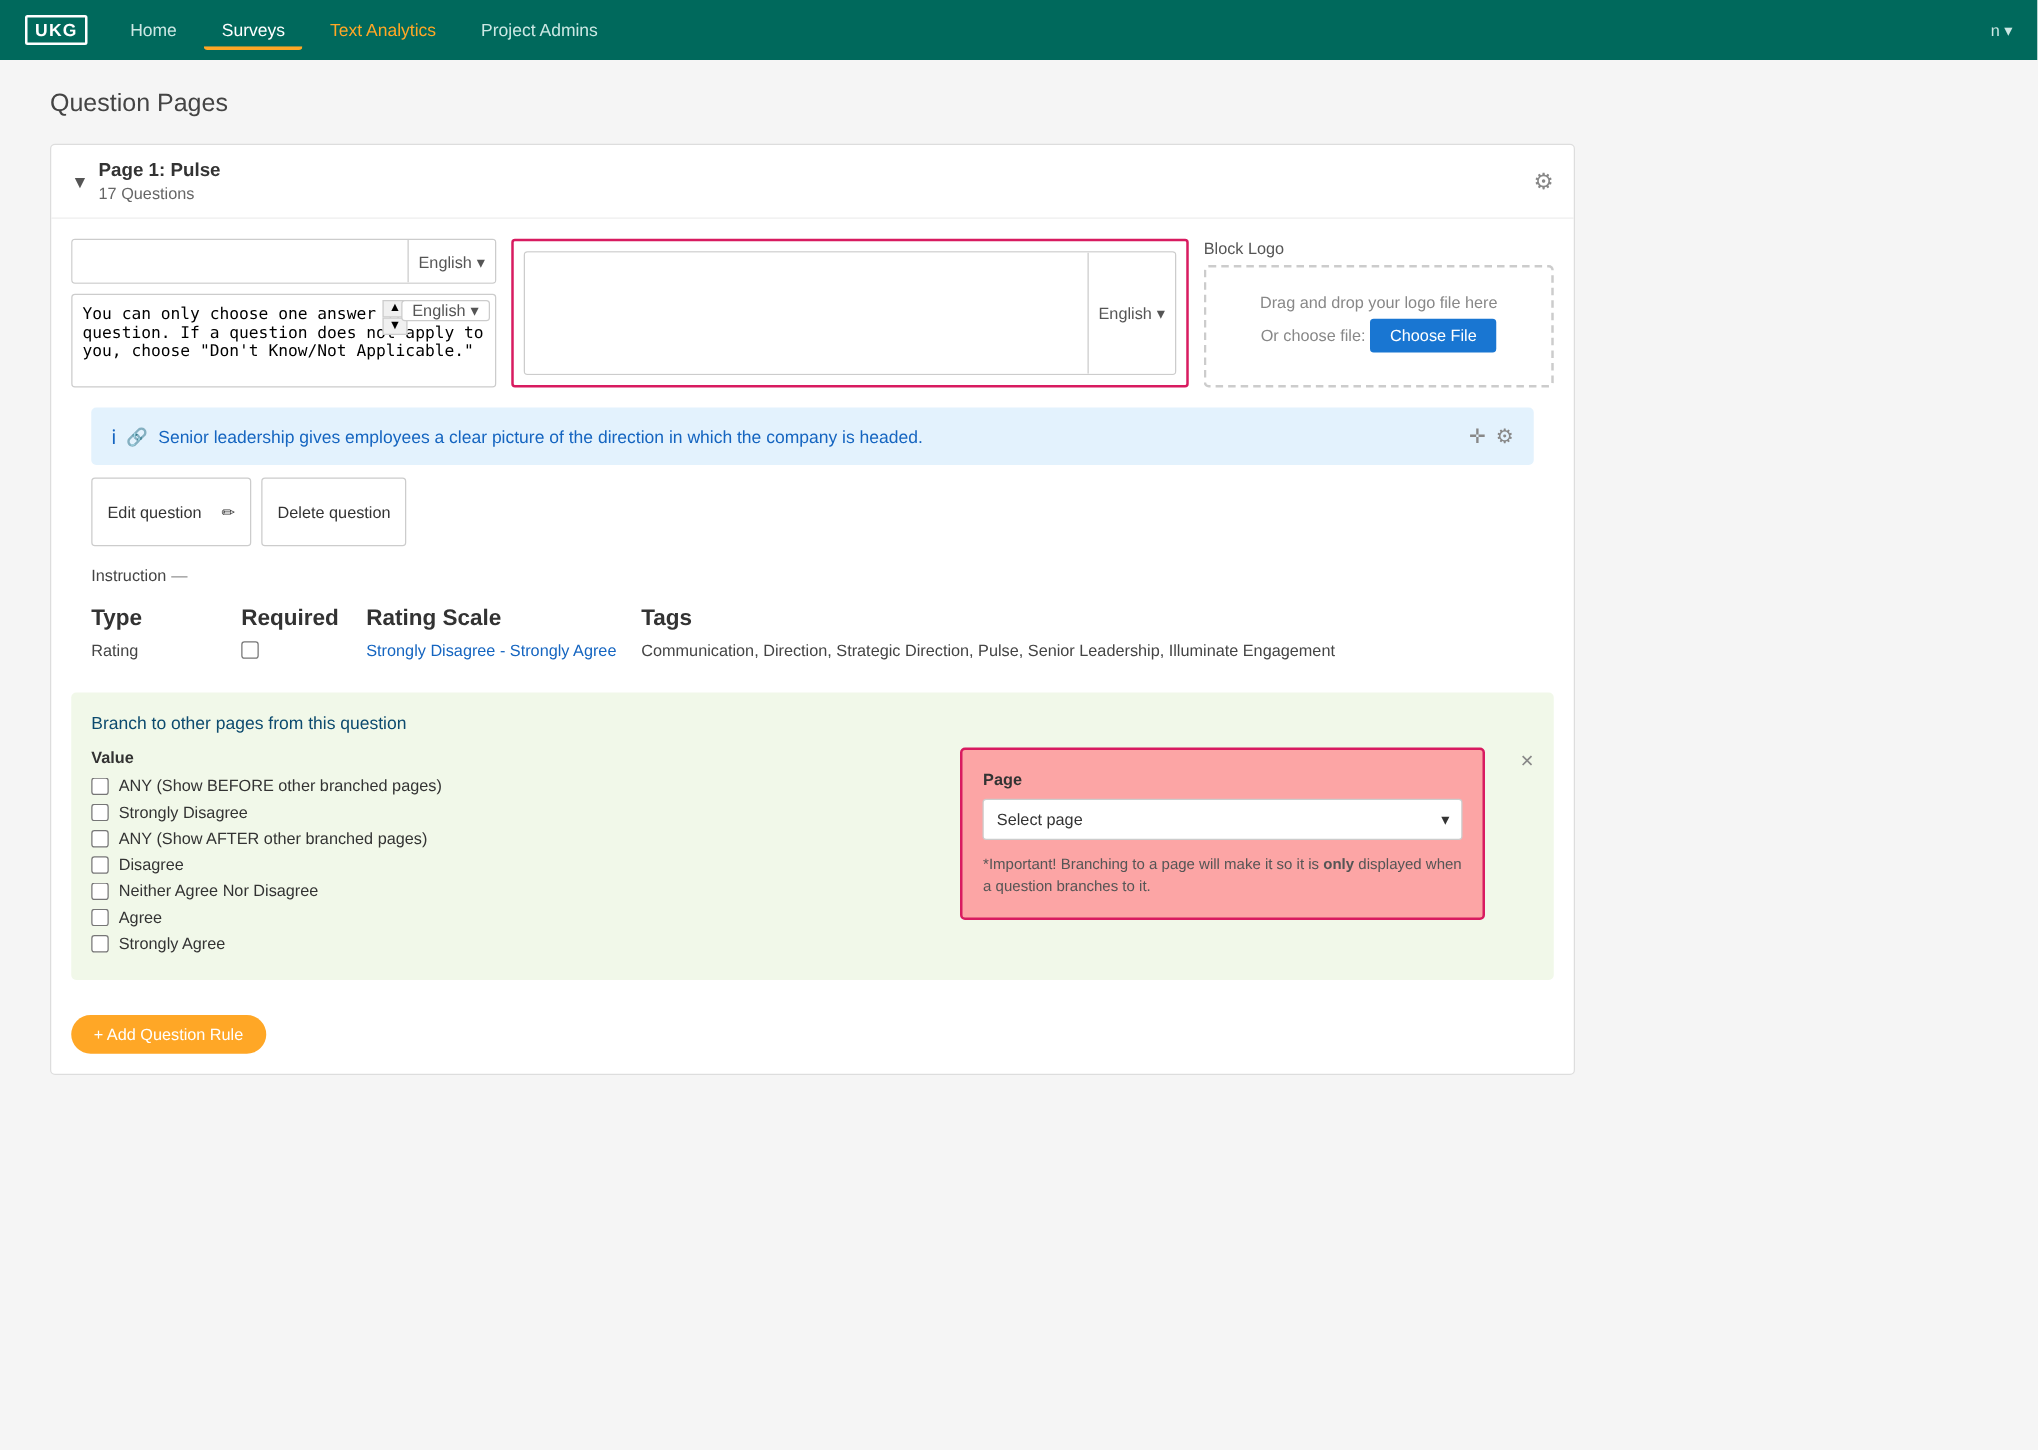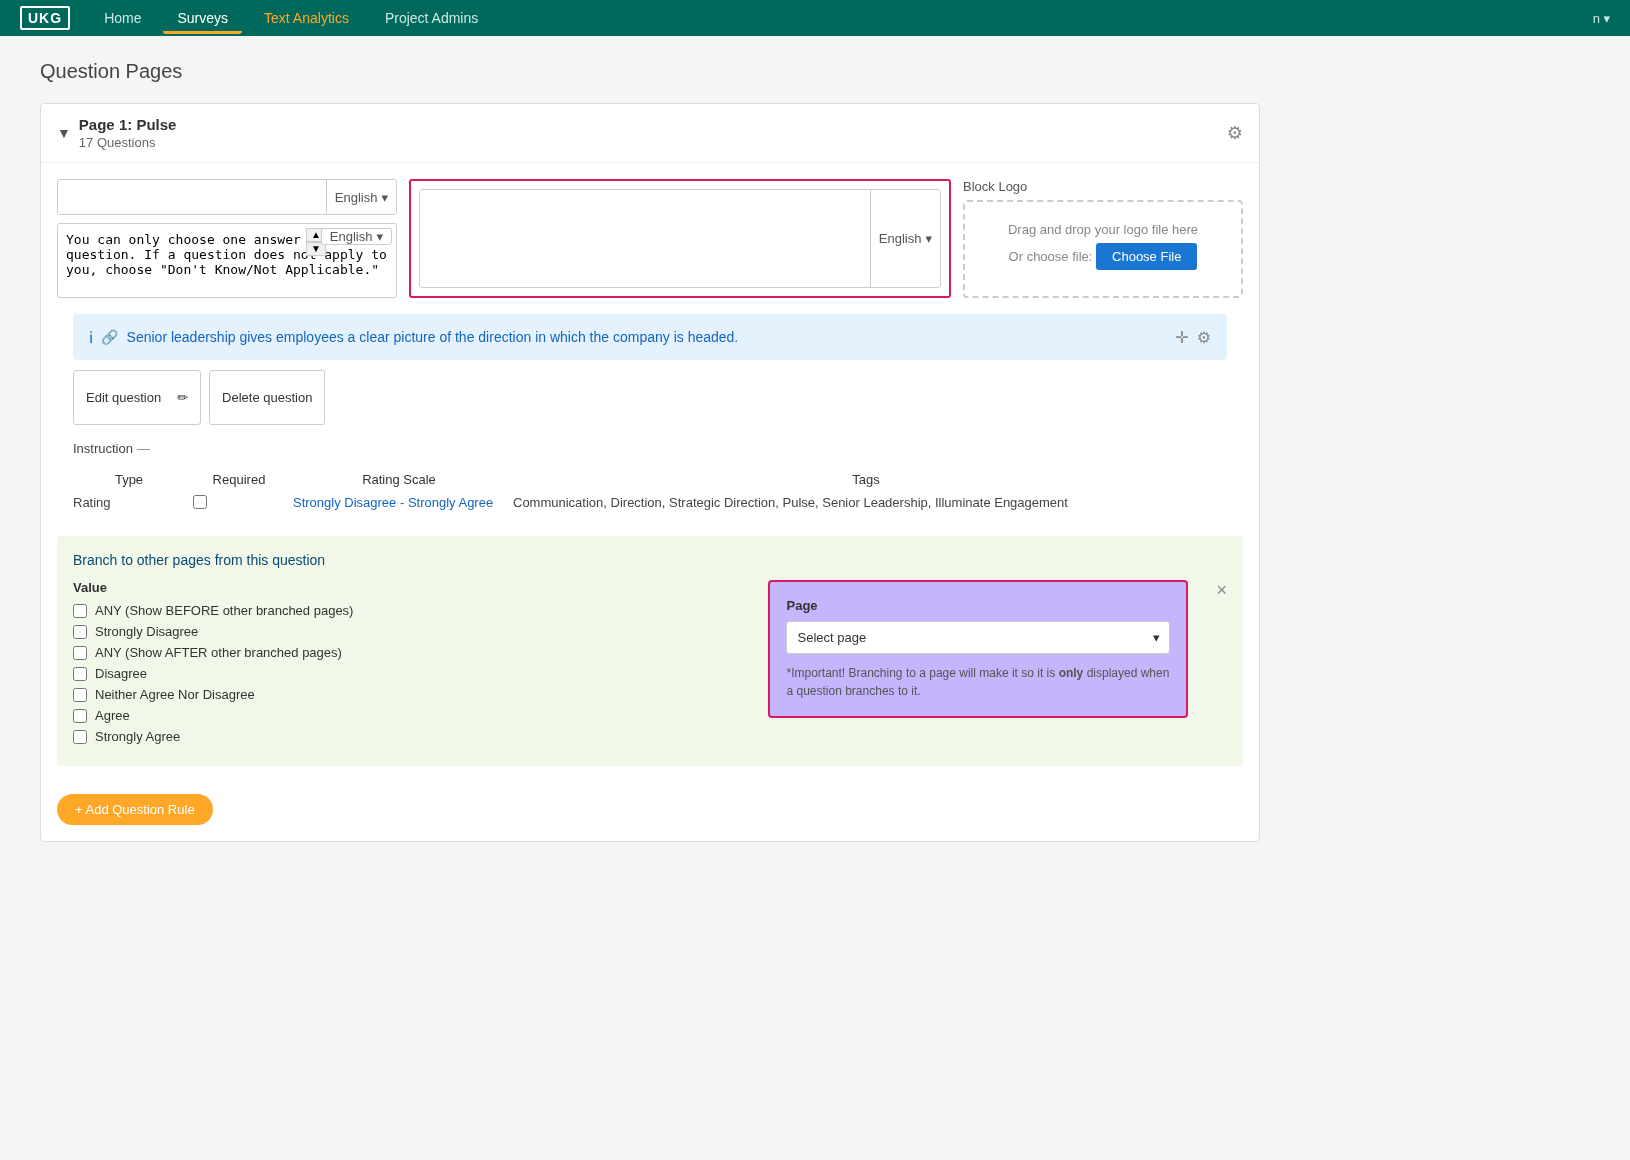--- a/index.html
+++ b/index.html
@@ -3,21 +3,21 @@
   <meta charset="utf-8">
   <style>
     * { box-sizing: border-box; margin: 0; padding: 0; }
     body { font-family: Arial, sans-serif; font-size: 14px; background: #f5f5f5; color: #333; }
 
     
     .topnav {
       background: #00695c;
       display: flex;
       align-items: center;
-      height: 36px;
+      height: 48px;
       padding: 0 20px;
       gap: 8px;
     }
     .topnav-item {
       color: #cce8e4;
       padding: 8px 14px;
       cursor: pointer;
       font-size: 14px;
       border-radius: 3px;
       text-decoration: none;
@@ -292,23 +292,23 @@
 
     
     .details-table {
       padding: 6px 16px 12px;
     }
     .details-table table {
       width: 100%;
       border-collapse: collapse;
     }
     .details-table th {
-      text-align: center;
-      font-size: 13px;
-      font-weight: normal;
+      text-align: left;
+      font-size: 18px;
+      font-weight: bold;
       color: #333;
       padding: 4px 8px 4px 0;
       border-bottom: none;
     }
     .details-table td {
       font-size: 13px;
       color: #444;
       padding: 4px 8px 4px 0;
       vertical-align: top;
     }
@@ -356,21 +356,21 @@
       font-size: 13px;
     }
     .branch-value-item input[type="checkbox"] {
       width: 14px; height: 14px;
     }
     .branch-page-section {
       width: 420px;
       border: 2px solid #d81b60;
       border-radius: 4px;
       padding: 16px;
-      background: #c4b5fd;
+      background: #fca5a5;
     }
     .branch-page-header {
       font-weight: bold;
       font-size: 13px;
       margin-bottom: 8px;
       color: #333;
     }
     .page-select {
       display: flex;
       border: 1px solid #ccc;

